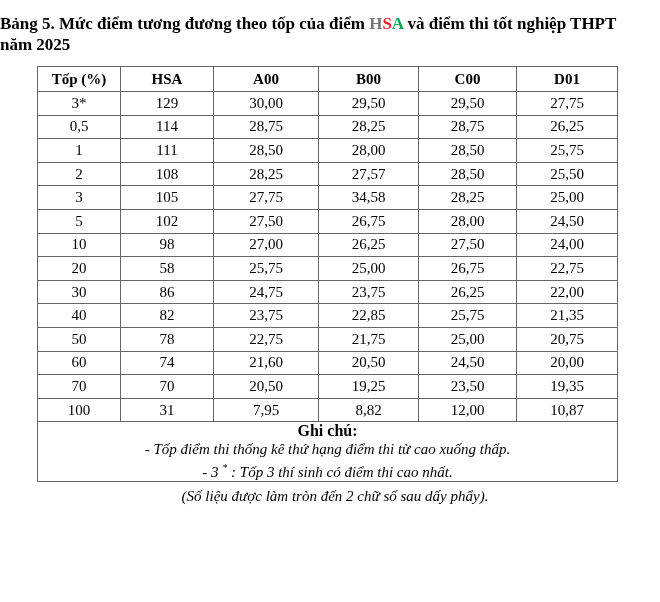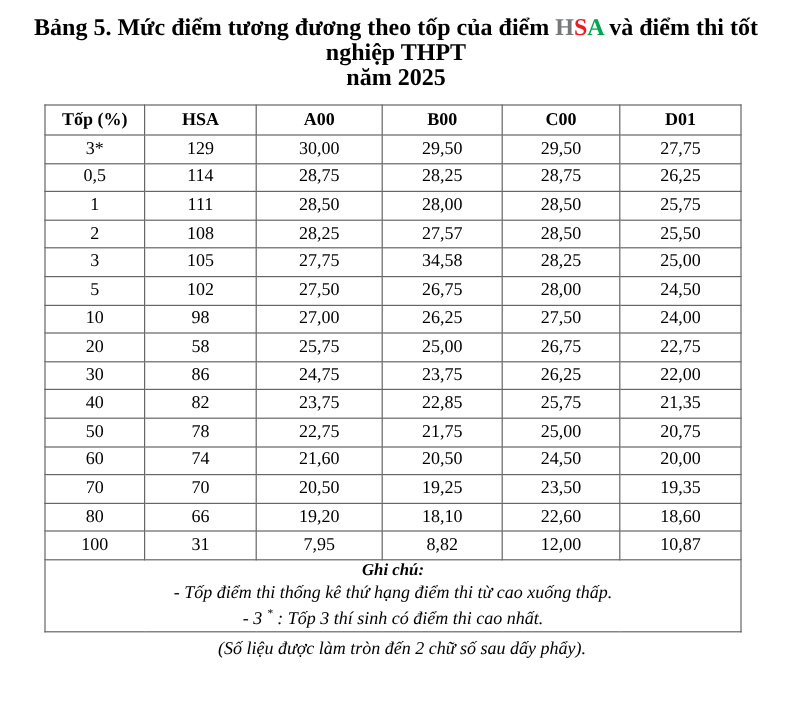--- a/index.html
+++ b/index.html
@@ -11,23 +11,22 @@
     position: relative;
     width: 660px;
     height: 602px;
     background: #ffffff;
     font-family: "Liberation Serif", serif;
     color: #000000;
     overflow: hidden;
   }
   .doc-title {
     margin-top: 13px;
-    text-align: center;
     font-weight: bold;
-    font-size: 20px;
+    font-size: 17px;
     line-height: 21px;
   }
   .doc-title .hsa-letter { font-weight: bold; }
   table.score-table {
     border-collapse: collapse;
     table-layout: fixed;
     margin: 11px 8px 0 37px;
     width: 580px;
   }
   table.score-table td, table.score-table th {
@@ -45,22 +44,21 @@
     height: 24px;
   }
   td.notes-cell {
     text-align: left;
     height: auto;
     white-space: normal;
     padding: 1px 6px 3px 5px;
   }
   .notes-heading {
     font-weight: bold;
-    font-style: italic;
-    font-size: 14px;
+    font-size: 16px;
     line-height: 18px;
     text-align: center;
   }
   .notes-line {
     font-style: italic;
     font-size: 15px;
     line-height: 18.5px;
   }
   .notes-line sup {
     font-size: 10px;
@@ -202,28 +200,20 @@
         </tr>
         <tr>
           <td>70</td>
           <td>70</td>
           <td>20,50</td>
           <td>19,25</td>
           <td>23,50</td>
           <td>19,35</td>
         </tr>
         <tr>
-          <td>80</td>
-          <td>66</td>
-          <td>19,20</td>
-          <td>18,10</td>
-          <td>22,60</td>
-          <td>18,60</td>
-        </tr>
-        <tr>
           <td>100</td>
           <td>31</td>
           <td>7,95</td>
           <td>8,82</td>
           <td>12,00</td>
           <td>10,87</td>
         </tr>
       </tbody>
     <tbody>
       <tr>

